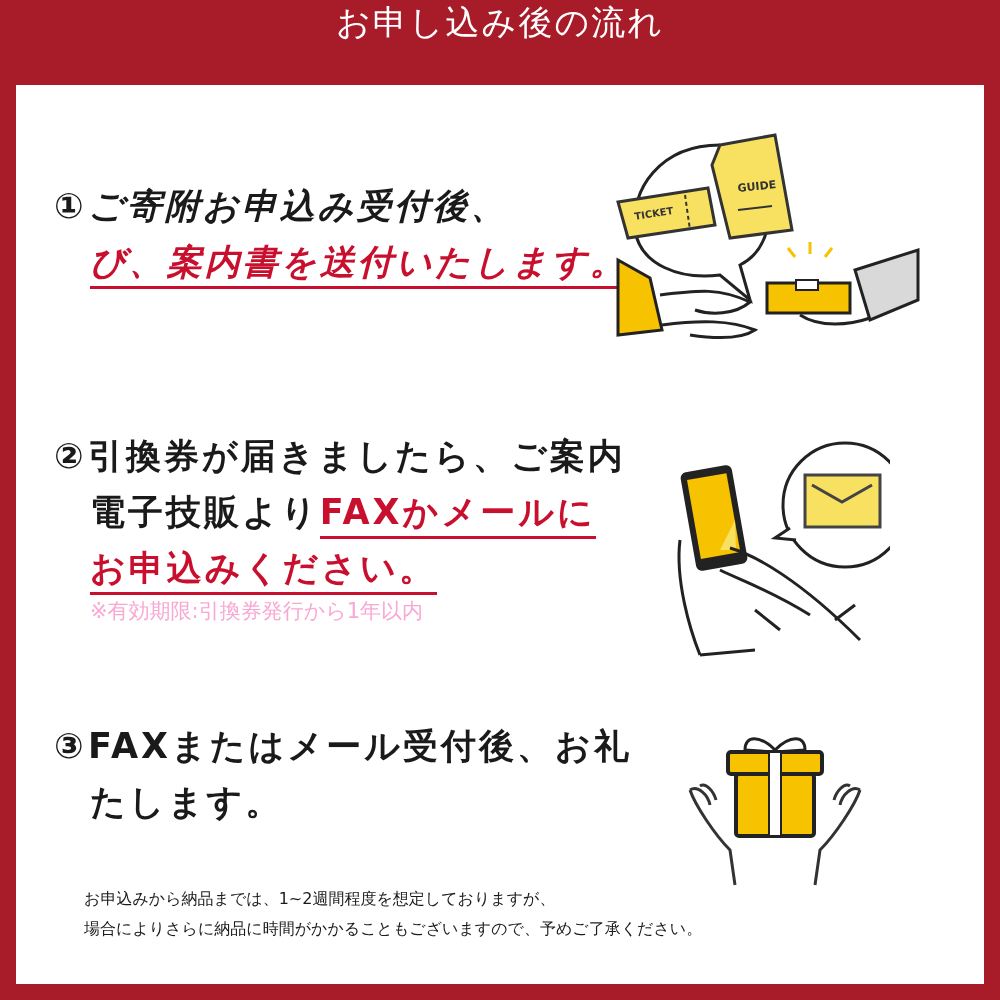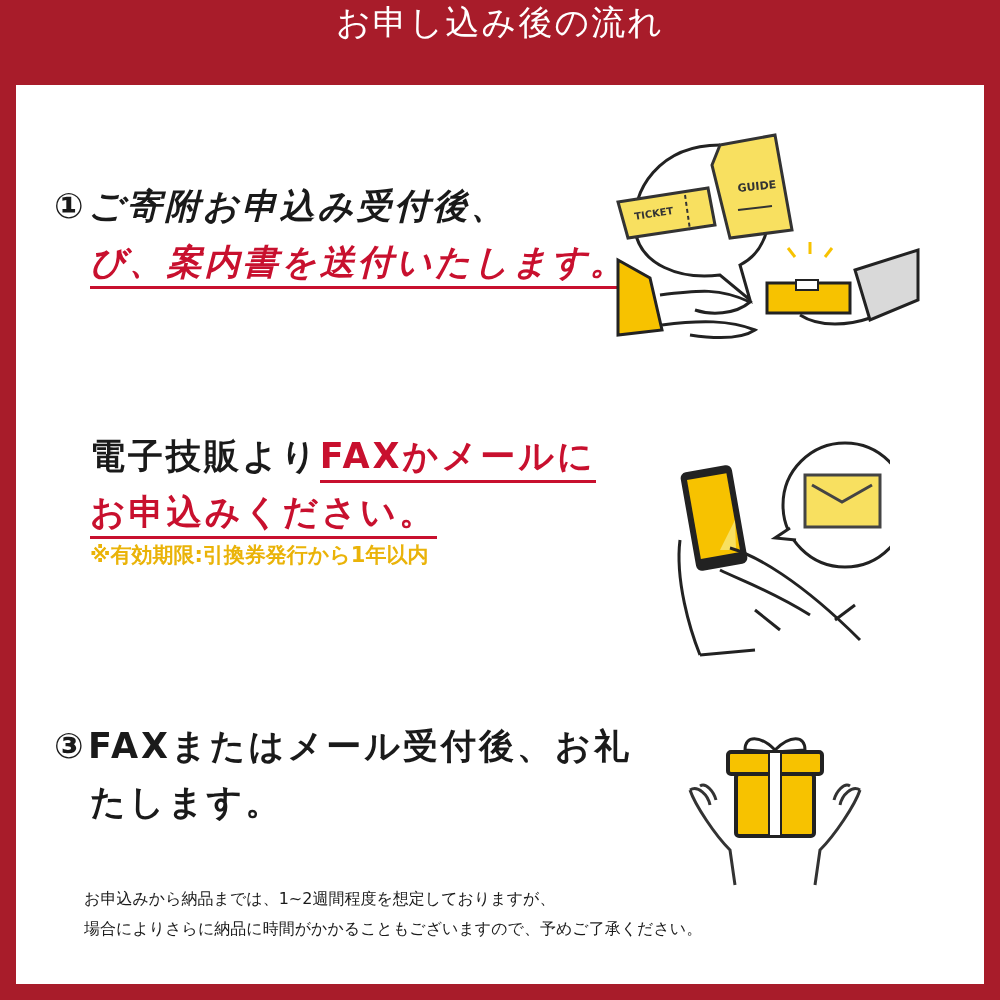--- a/index.html
+++ b/index.html
@@ -8,21 +8,21 @@
   .header { position:absolute; left:0; top:0; width:1000px; height:85px; display:flex; align-items:flex-start; justify-content:center; }
   .header-title { color:#fff; font-size:34px; letter-spacing:2px; }
   .panel { position:absolute; left:16px; top:85px; width:968px; height:899px; background:#fff; }
   .step { position:absolute; left:54px; }
   .line { font-size:35px; font-weight:bold; color:#1a1a1a; line-height:56px; height:56px; white-space:nowrap; letter-spacing:3px; position:relative; }
   .num { display:inline-block; width:34px; }
   .indent { padding-left:36px; }
   .red { color:#c8102e; }
   .ul { position:relative; }
   .ul::after { content:""; position:absolute; left:0; right:0; bottom:-7px; height:3px; background:#c8102e; }
-  .note { font-size:21px; font-weight:bold; color:#eab308; padding-left:36px; line-height:30px; white-space:nowrap; }
+  .note { font-size:21px; font-weight:normal; color:#f9a8d4; padding-left:36px; line-height:30px; white-space:nowrap; }
   .footnote { position:absolute; left:84px; top:884px; font-size:16px; color:#1a1a1a; line-height:30px; white-space:nowrap; }
   .illus { position:absolute; }
 </style>
 </head>
 <body>
 
 <div class="header">
   <span class="header-title">お申し込み後の流れ</span>
 </div>
 
@@ -31,20 +31,23 @@
 <div class="step" style="top:178px;font-style:italic;">
   <div class="line">
     <span class="num">①</span><span>ご寄附お申込み受付後、</span>
   </div>
   <div class="line indent">
     <span class="red ul">び、案内書を送付いたします。</span>
   </div>
 </div>
 
 <div class="step" style="top:428px;">
+  <div class="line">
+    <span class="num">②</span><span>引換券が届きましたら、ご案内</span>
+  </div>
   <div class="line indent">
     <span>電子技販より</span><span class="red ul">FAXかメールに</span>
   </div>
   <div class="line indent">
     <span class="red ul">お申込みください。</span>
   </div>
   <div class="note">※有効期限:引換券発行から1年以内</div>
 </div>
 
 <div class="step" style="top:718px;">

